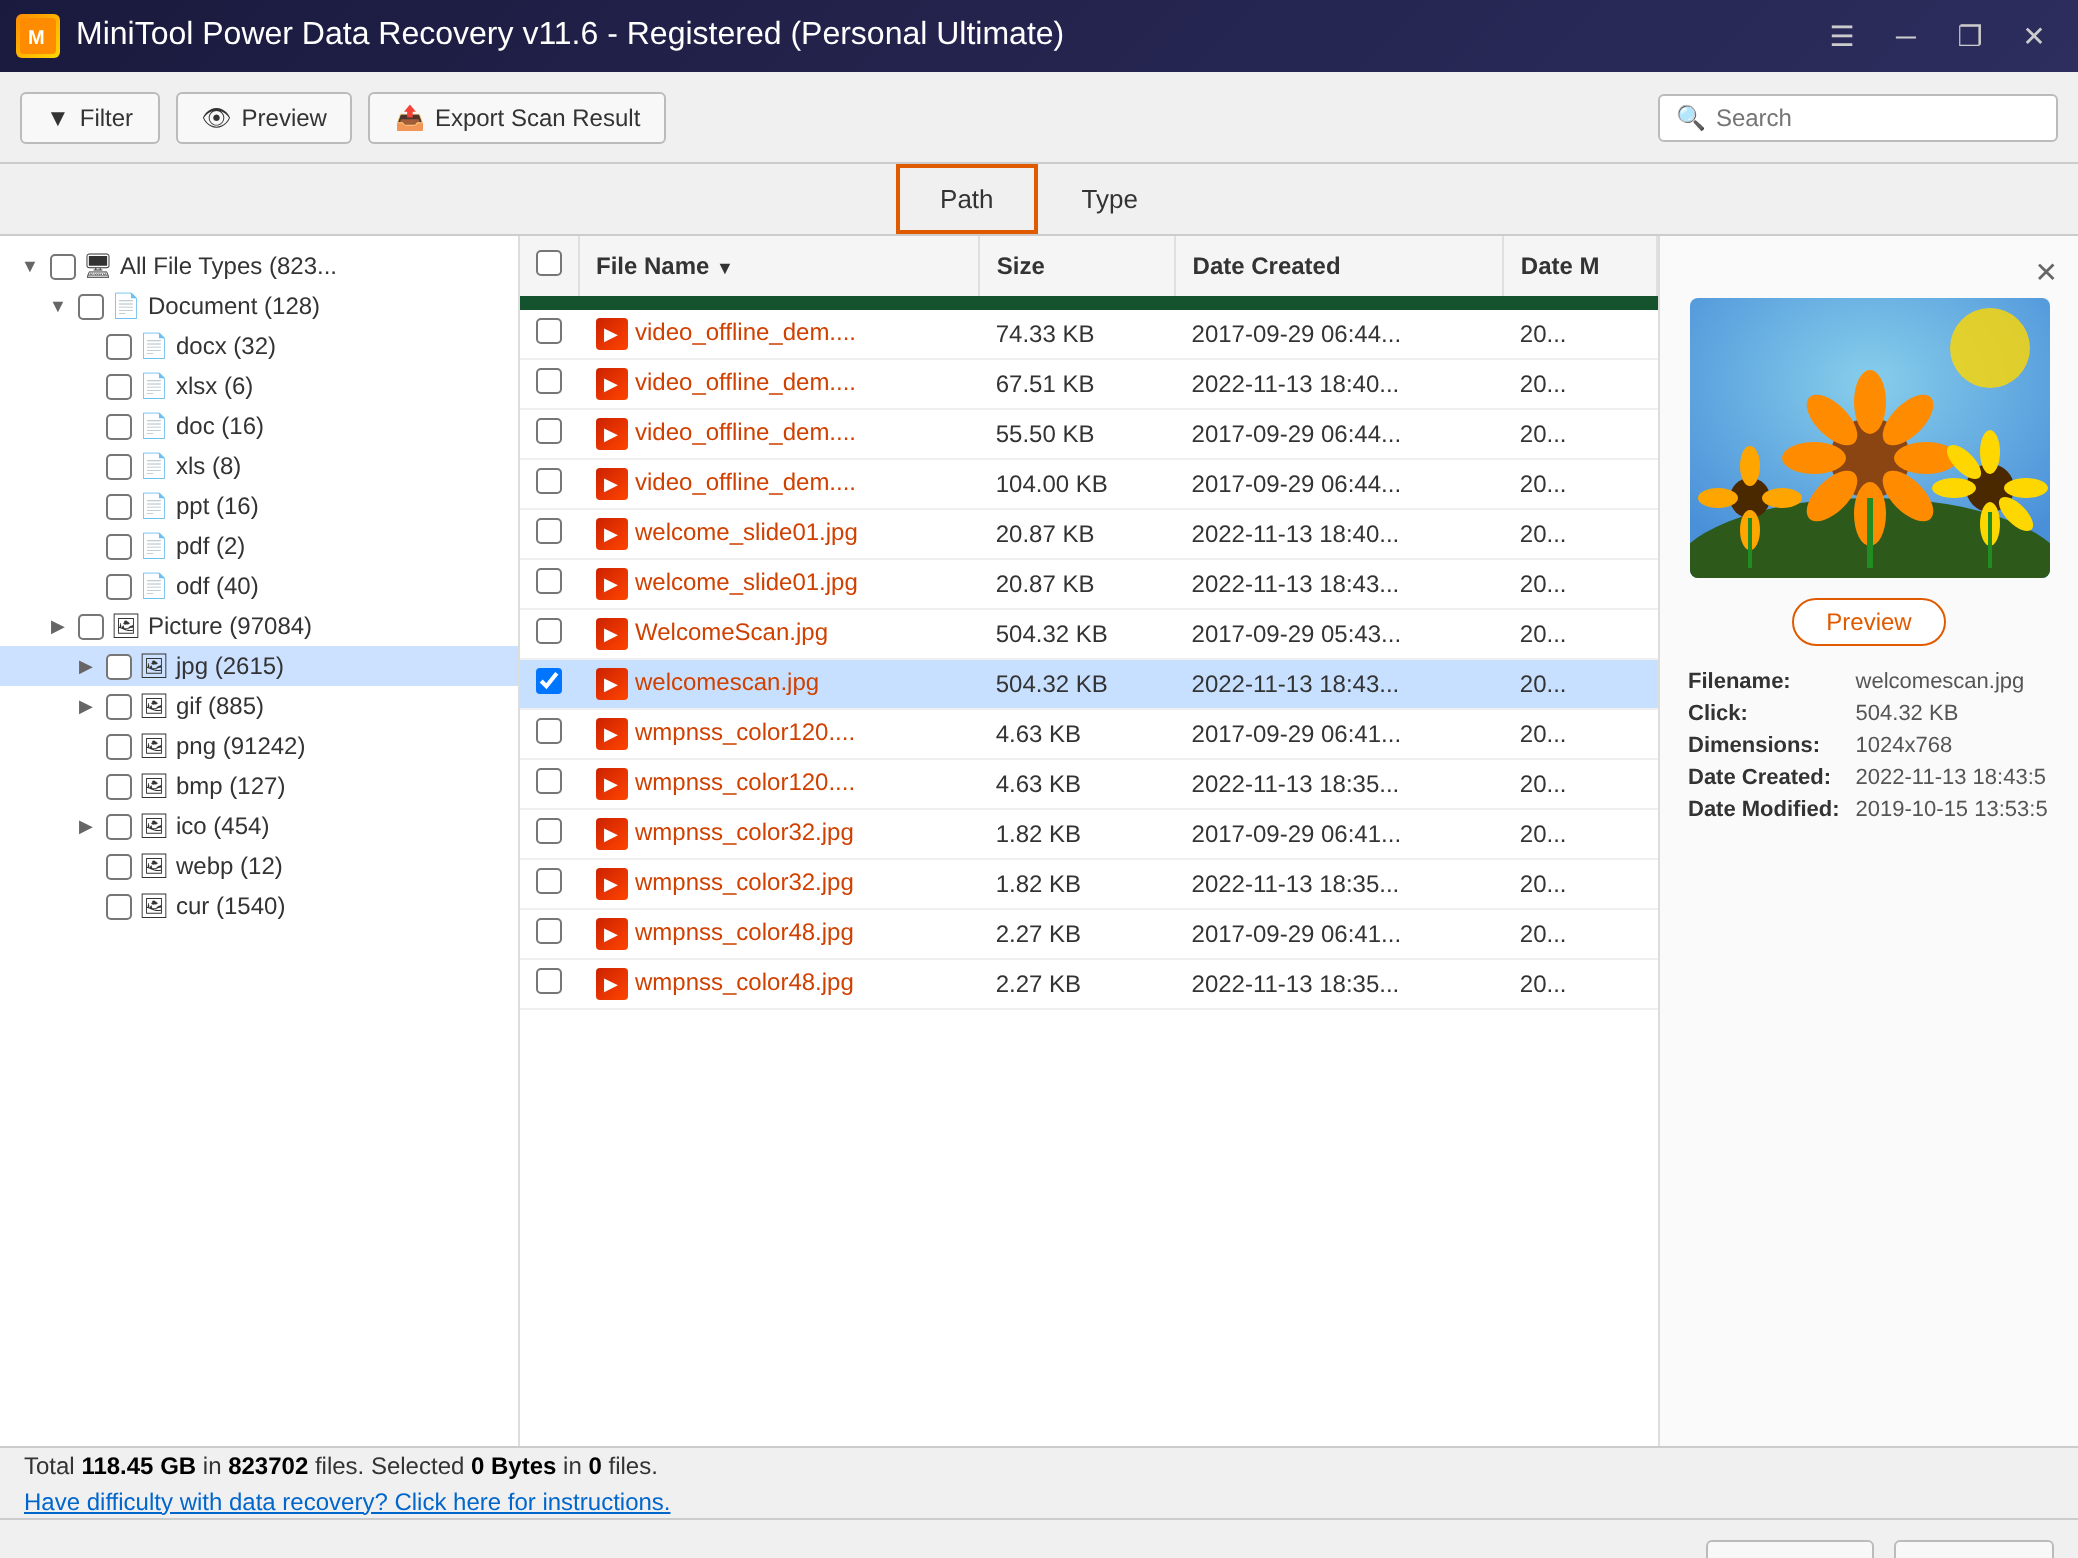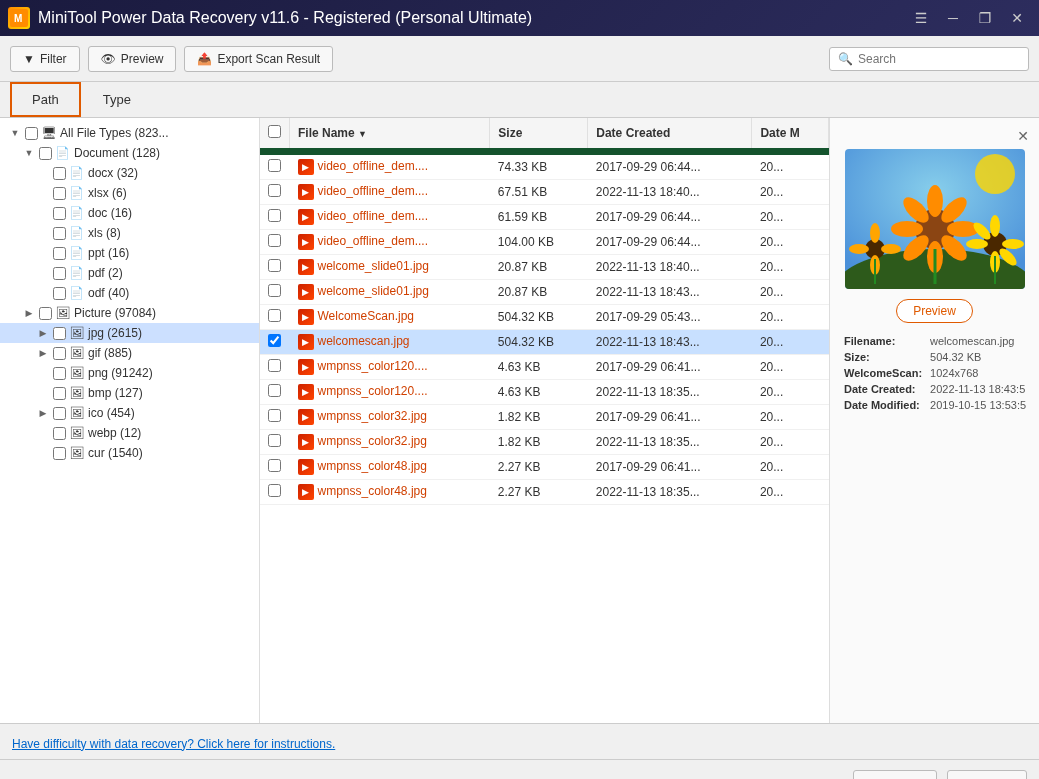--- a/index.html
+++ b/index.html
@@ -65,20 +65,21 @@
     .search-box input {
       border: none; outline: none; font-size: 12px; width: 100%;
       background: transparent; color: #3b82f6;
     }
 
     .tabs-bar {
       background: #f0f0f0;
       display: flex;
       padding: 0 10px;
       border-bottom: 1px solid #ccc;
+      justify-content: center;
     }
     .tab {
       padding: 8px 20px;
       cursor: pointer;
       font-size: 13px;
       border: 2px solid transparent;
       color: #333;
       font-weight: 500;
     }
     .tab.active {
@@ -447,21 +448,21 @@
       <td>2022-11-13 18:40...</td>
       <td>20...</td>
     </tr>
             <tr class="file-row">
       <td>
         <input type="checkbox" style="">
       </td>
       <td class="file-name-cell">
         <span style="display:inline-block;width:16px;height:16px;background:linear-gradient(135deg,#cc2200,#ff4400);border-radius:2px;margin-right:4px;vertical-align:middle;font-size:9px;color:#fff;text-align:center;line-height:16px;">▶</span>video_offline_dem....
       </td>
-      <td>61.59 KB</td>
+      <td>55.50 KB</td>
       <td>2017-09-29 06:44...</td>
       <td>20...</td>
     </tr>
             <tr class="file-row">
       <td>
         <input type="checkbox" style="">
       </td>
       <td class="file-name-cell">
         <span style="display:inline-block;width:16px;height:16px;background:linear-gradient(135deg,#cc2200,#ff4400);border-radius:2px;margin-right:4px;vertical-align:middle;font-size:9px;color:#fff;text-align:center;line-height:16px;">▶</span>video_offline_dem....
       </td>
@@ -639,43 +640,46 @@
     </div>
     <button class="preview-btn">Preview</button>
     <div class="file-details">
       <table>
         <tbody>
             <tr>
           <td>Filename:</td>
           <td>welcomescan.jpg</td>
         </tr>
         <tr>
-          <td>Size:</td>
+          <td>Click:</td>
           <td>504.32 KB</td>
         </tr>
         <tr>
-          <td>WelcomeScan:</td>
+          <td>Dimensions:</td>
           <td>1024x768</td>
         </tr>
         <tr>
           <td>Date Created:</td>
           <td>2022-11-13 18:43:5</td>
         </tr>
         <tr>
           <td>Date Modified:</td>
           <td>2019-10-15 13:53:5</td>
         </tr>
       </tbody>
         </table>
     </div>
   </div>
 </div>
 
 <div class="status-bar">
   <div class="status-left">
+    <div class="status-text">
+      Total <b>118.45 GB</b> in <b>823702</b> files.  Selected <b>0 Bytes</b> in <b>0</b> files.
+    </div>
     <div class="status-link">Have difficulty with data recovery? Click here for instructions.</div>
   </div>
 </div>
 
 <div class="bottom-bar">
   <button class="bottom-btn">Home</button>
   <button class="bottom-btn">Save</button>
 </div>
 
 </body></html>

